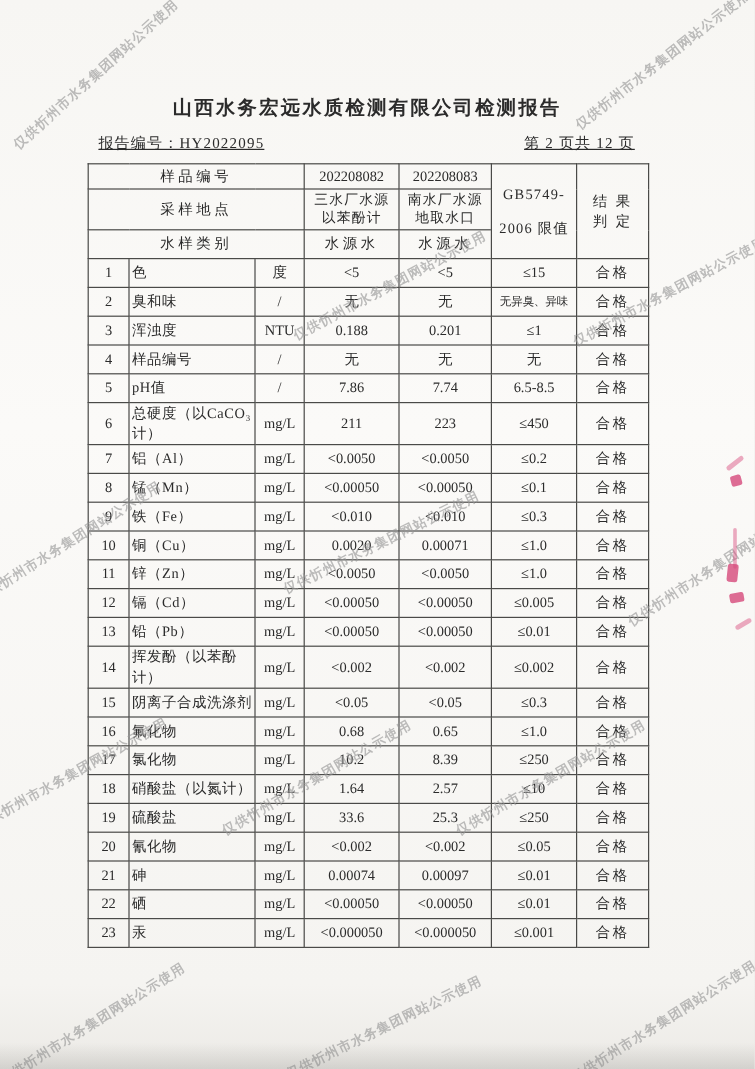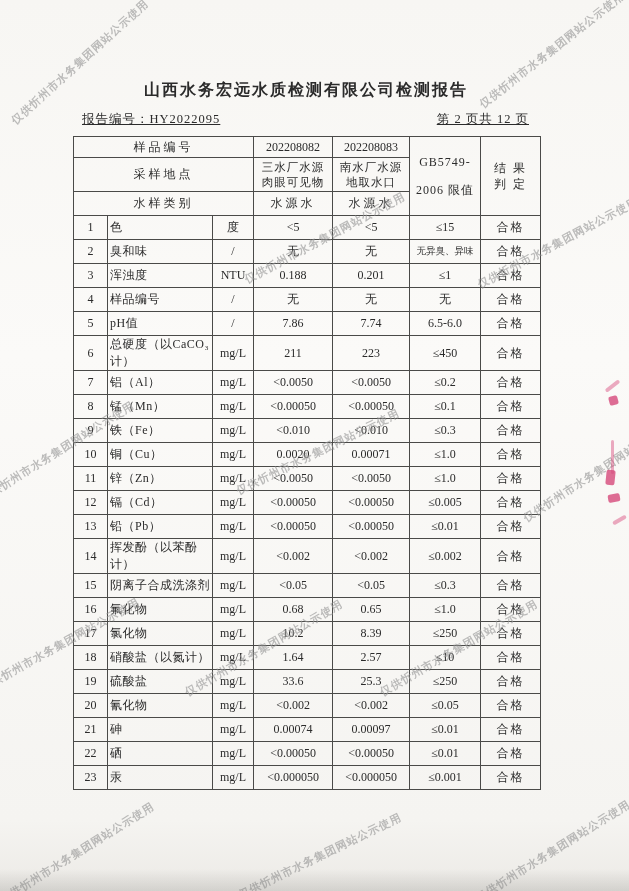--- a/index.html
+++ b/index.html
@@ -122,21 +122,21 @@
         <td>202208082</td>
         <td>202208083</td>
         <td rowspan="3" class="limit-head">GB5749-
 2006 限值</td>
         <td rowspan="3" class="result-head">结 果
 判 定</td>
       </tr>
       <tr class="h2-row">
         <td colspan="3" class="sp">采样地点</td>
         <td class="loc-cell">三水厂水源
-肉眼可见物</td>
+以苯酚计</td>
         <td class="loc-cell">南水厂水源
 地取水口</td>
       </tr>
       <tr class="h3-row">
         <td colspan="3" class="sp">水样类别</td>
         <td class="sp">水源水</td>
         <td class="sp">水源水</td>
       </tr>
     </tbody>
     <tbody id="table-body">
@@ -175,21 +175,21 @@
           <td>无</td>
           <td>无</td>
           <td class="result-cell">合格</td>
         </tr>
         <tr class="body-row">
           <td>5</td>
           <td class="name-cell">pH值</td>
           <td>/</td>
           <td>7.86</td>
           <td>7.74</td>
-          <td>6.5-6.0</td>
+          <td>6.5-8.5</td>
           <td class="result-cell">合格</td>
         </tr>
         <tr class="body-row">
           <td>6</td>
           <td class="name-cell">总硬度（以CaCO₃计）</td>
           <td>mg/L</td>
           <td>211</td>
           <td>223</td>
           <td>≤450</td>
           <td class="result-cell">合格</td>

